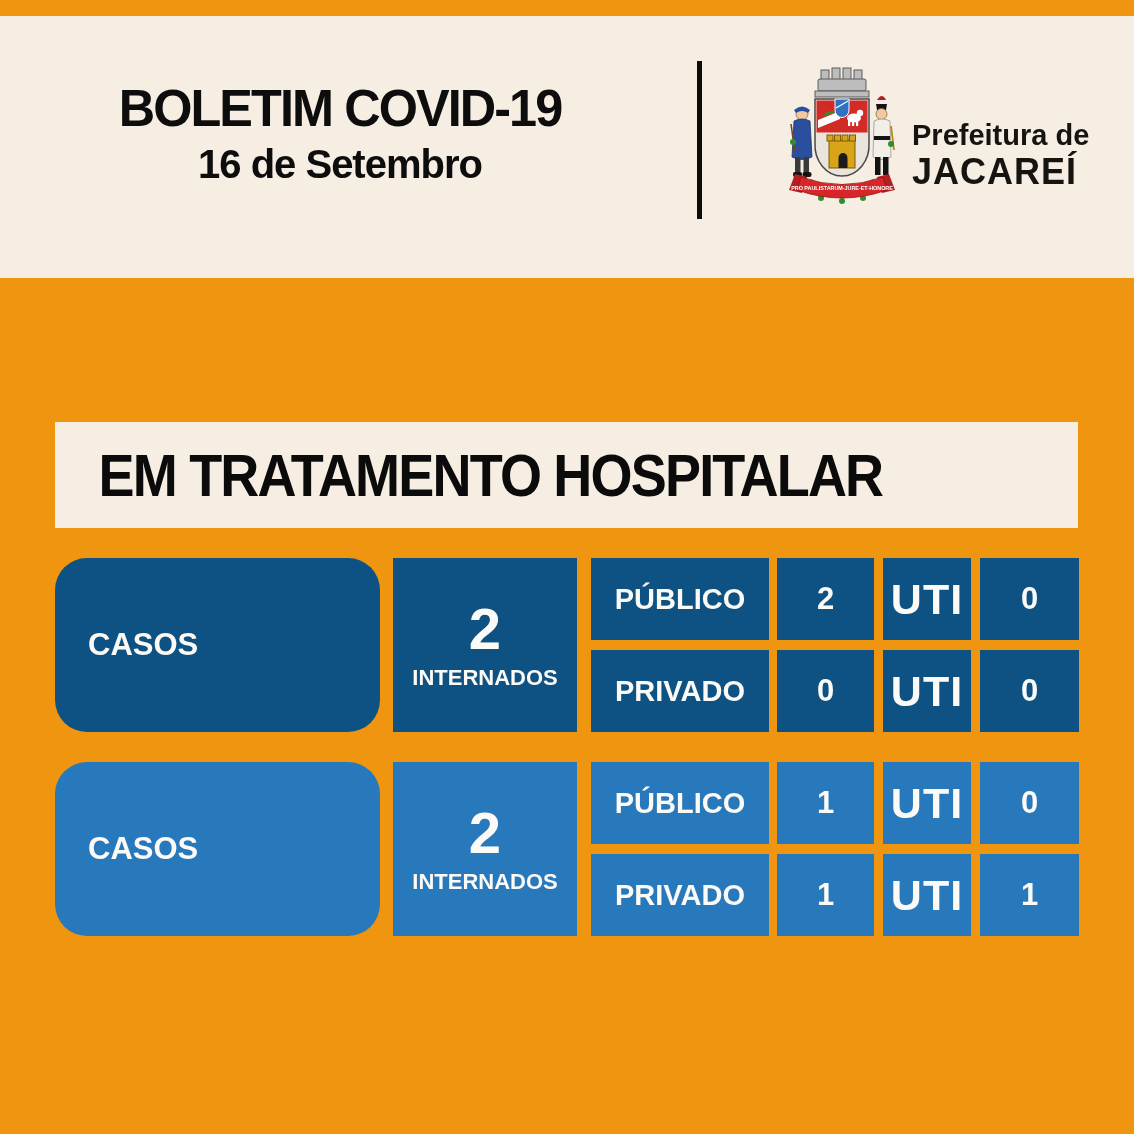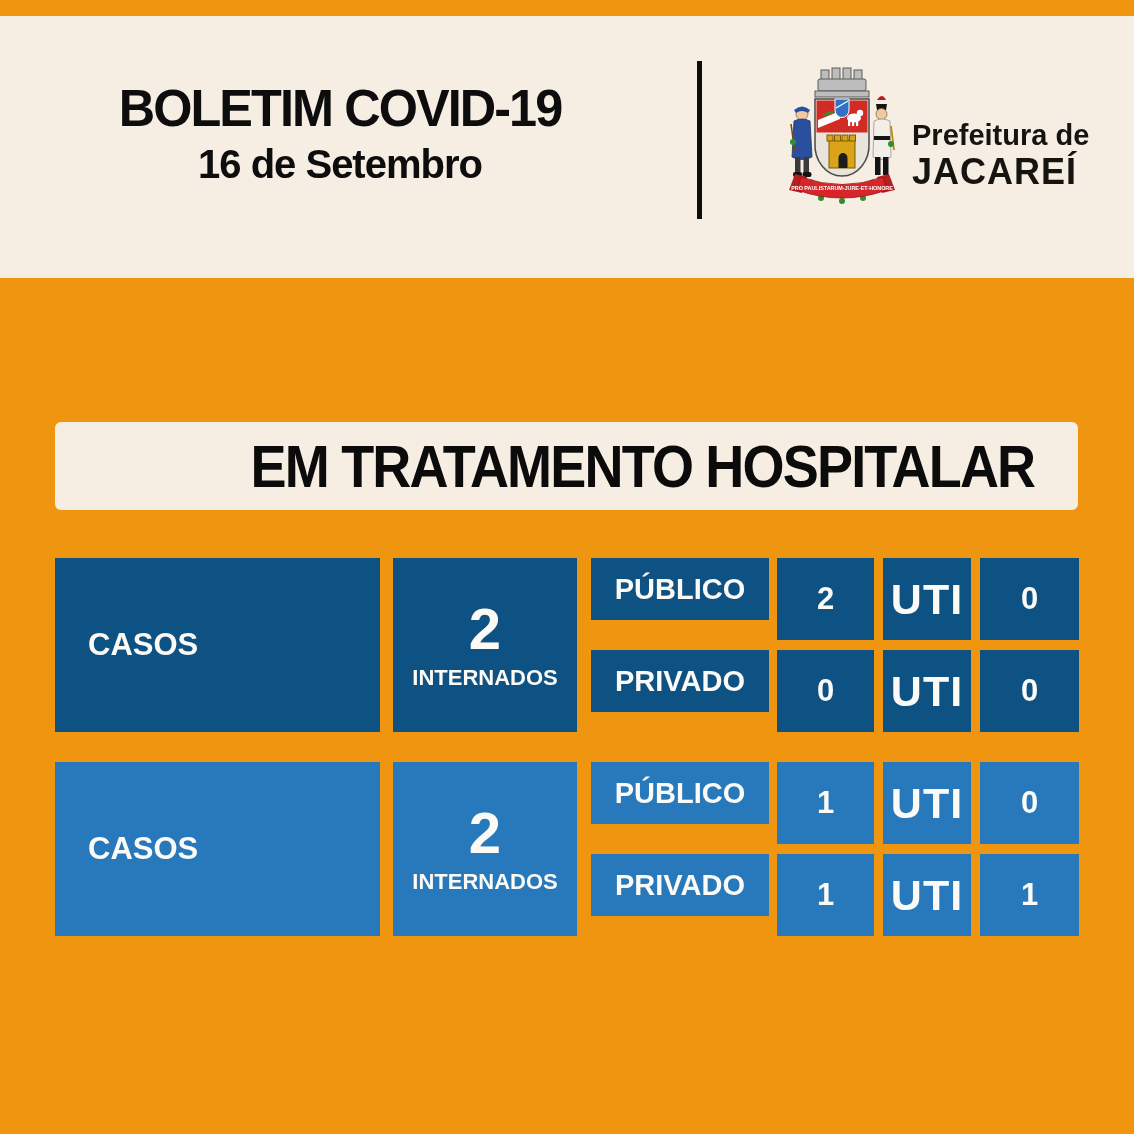--- a/index.html
+++ b/index.html
@@ -20,44 +20,44 @@
   .title-wrap{position:absolute;left:40px;top:62px;width:600px;text-align:center;color:var(--ink);}
   .title{font-size:52px;font-weight:bold;letter-spacing:-2px;transform:scaleX(.97);transform-origin:center;white-space:nowrap;}
   .date{font-size:40px;font-weight:bold;letter-spacing:-1px;margin-top:4px;}
   .divider{position:absolute;left:697px;top:45px;width:5px;height:158px;background:#0c0c0c;}
   .crest{position:absolute;left:781px;top:48px;width:124px;height:152px;}
   .org{position:absolute;left:912px;top:104px;color:#161411;line-height:1.08;}
   .org-line1{font-size:29px;font-weight:bold;letter-spacing:0;}
   .org-line2{font-size:36px;font-weight:bold;letter-spacing:1px;margin-top:2px;}
 
   
-  .banner{position:absolute;left:55px;top:422px;width:1023px;height:88px;background:var(--cream);
-          display:flex;align-items:center;justify-content:flex-end;border-radius:6px;}
+  .banner{position:absolute;left:55px;top:422px;width:1023px;height:106px;background:var(--cream);
+          display:flex;align-items:center;justify-content:flex-start;}
   .banner-text{font-size:60px;font-weight:bold;color:#0b0b0b;letter-spacing:-2px;
                transform:scaleX(.9);transform-origin:center;white-space:nowrap;}
 
   
   .card{position:absolute;display:flex;align-items:center;justify-content:center;
         color:var(--card-text);text-align:center;}
   .dark{background:var(--dark);}
   .light{background:var(--light);}
 
   .big-label{justify-content:flex-start;text-align:left;padding-left:33px;
-             font-size:31px;font-weight:bold;line-height:1.22;letter-spacing:0;}
+             font-size:31px;font-weight:bold;line-height:1.22;letter-spacing:0;border-radius:32px;}
   .total{flex-direction:column;}
   .total-num{font-size:58px;font-weight:bold;line-height:1;}
   .total-label{font-size:22px;font-weight:bold;margin-top:7px;letter-spacing:0;}
   .net{font-size:29px;font-weight:bold;}
   .val{font-size:31px;font-weight:bold;}
   .uti{font-size:43px;font-weight:bold;letter-spacing:1px;}
 
   
   .c-big{left:55px;width:325px;height:174px;}
   .c-total{left:393px;width:184px;height:174px;}
-  .c-net{left:591px;width:178px;height:62px;}
+  .c-net{left:591px;width:178px;height:82px;}
   .c-val{left:777px;width:97px;height:82px;}
   .c-uti{left:883px;width:88px;height:82px;}
   .c-utival{left:980px;width:99px;height:82px;}
   .y1a{top:558px;} .y1b{top:650px;} .y1big{top:558px;}
   .y2a{top:762px;} .y2b{top:854px;} .y2big{top:762px;}
 </style>
 </head>
 <body>
 
 <div class="page">

